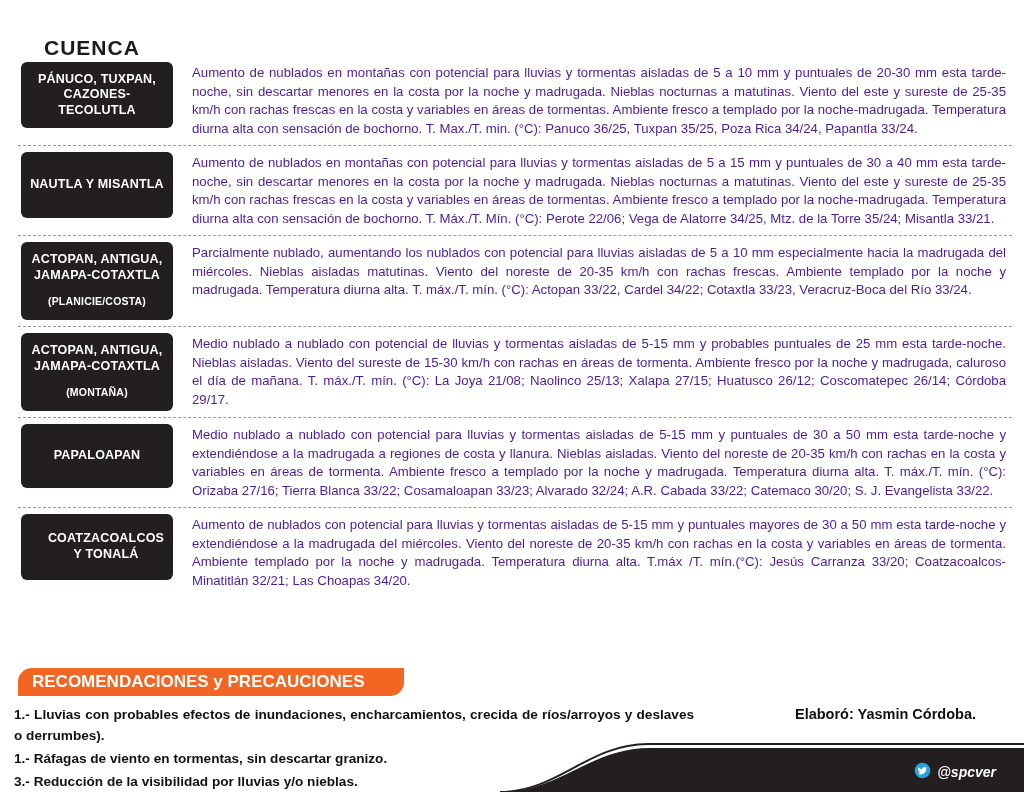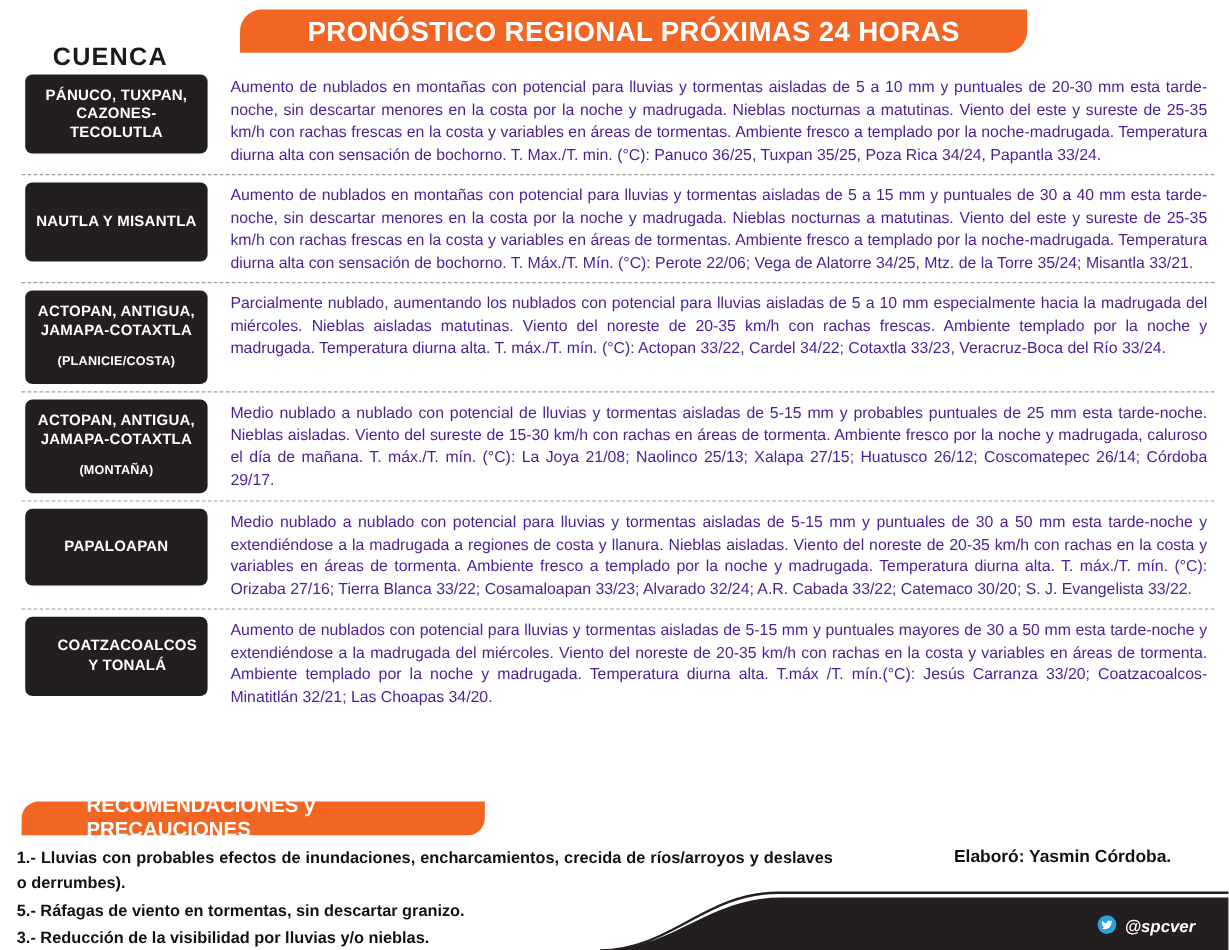--- a/index.html
+++ b/index.html
@@ -92,21 +92,21 @@
   .recbar {
     position: absolute;
     left: 18px; top: 668px;
     width: 386px; height: 28px;
     background: #f26522;
     border-radius: 14px 0 14px 0;
     display: flex; align-items: center;
     padding-left: 14px;
   }
   .recbar-title {
-    color: #ffffff; font-weight: bold; font-size: 17px; margin-left: 40px;
+    color: #ffffff; font-weight: bold; font-size: 17px;
   }
   .rec-list {
     position: absolute;
     left: 14px; top: 704px;
     width: 680px;
     font-size: 13.6px;
     line-height: 1.55;
     color: #111111;
     font-weight: bold;
     text-align: justify;
@@ -141,23 +141,20 @@
     display: inline-block; vertical-align: middle;
     margin-right: 6px;
   }
   .sgroup { display: flex; align-items: center; }
 </style>
 </head>
 <body>
 
 <div class="page">
 
-  <div class="topbar">
-    <div class="topbar-title">PRONÓSTICO REGIONAL PRÓXIMAS 24 HORAS</div>
-  </div>
 
   <div class="cuenca-head">CUENCA</div>
 
   <div class="table">
 
     <div class="row r0">
       <div class="label-cell">
         <div class="label-box">PÁNUCO, TUXPAN, CAZONES-TECOLUTLA</div>
       </div>
       <div class="text-cell">Aumento de nublados en montañas con potencial para lluvias y tormentas aisladas de 5 a 10 mm y puntuales de 20-30 mm esta tarde-noche, sin descartar menores en la costa por la noche y madrugada. Nieblas nocturnas a matutinas. Viento del este y sureste de 25-35 km/h con rachas frescas en la costa y variables en áreas de tormentas. Ambiente fresco a templado por la noche-madrugada. Temperatura diurna alta con sensación de bochorno. T. Max./T. min. (°C): Panuco 36/25, Tuxpan 35/25, Poza Rica 34/24, Papantla 33/24.</div>
@@ -205,21 +202,21 @@
     </div>
 
   </div>
 
   <div class="recbar">
     <div class="recbar-title">RECOMENDACIONES y PRECAUCIONES</div>
   </div>
 
   <div class="rec-list">
     <p class="rec-item">1.- Lluvias  con probables efectos de inundaciones, encharcamientos, crecida de ríos/arroyos y deslaves o derrumbes).</p>
-    <p class="rec-item">5.- Ráfagas de viento en tormentas, sin descartar granizo.</p>
+    <p class="rec-item">1.- Ráfagas de viento en tormentas, sin descartar granizo.</p>
     <p class="rec-item">3.- Reducción de la visibilidad por lluvias y/o nieblas.</p>
   </div>
 
   <div class="elaboro">Elaboró: Yasmin Córdoba.</div>
 
   <div class="swoosh">
     <svg width="524" height="50" viewBox="0 0 524 50" xmlns="http://www.w3.org/2000/svg">
       <path d="M0,50 C60,50 90,6 150,6 L524,6 L524,50 Z" fill="#231f20"></path>
       <path d="M0,50 C58,50 88,2 148,2 L524,2" fill="none" stroke="#231f20" stroke-width="2"></path>
     </svg>

